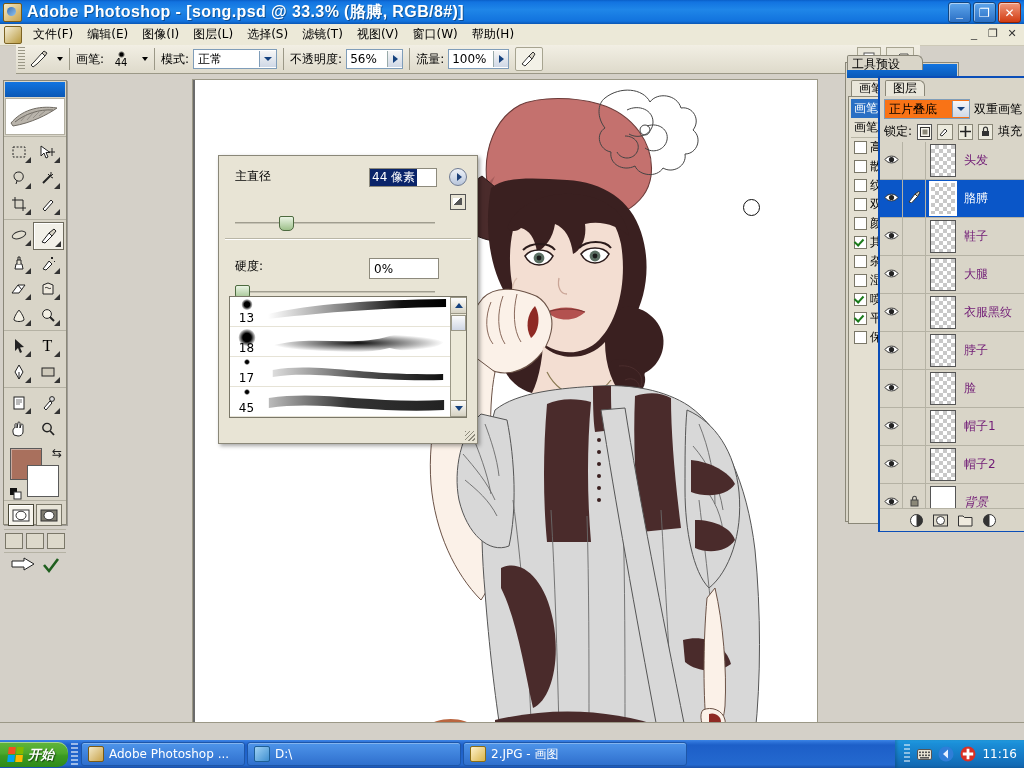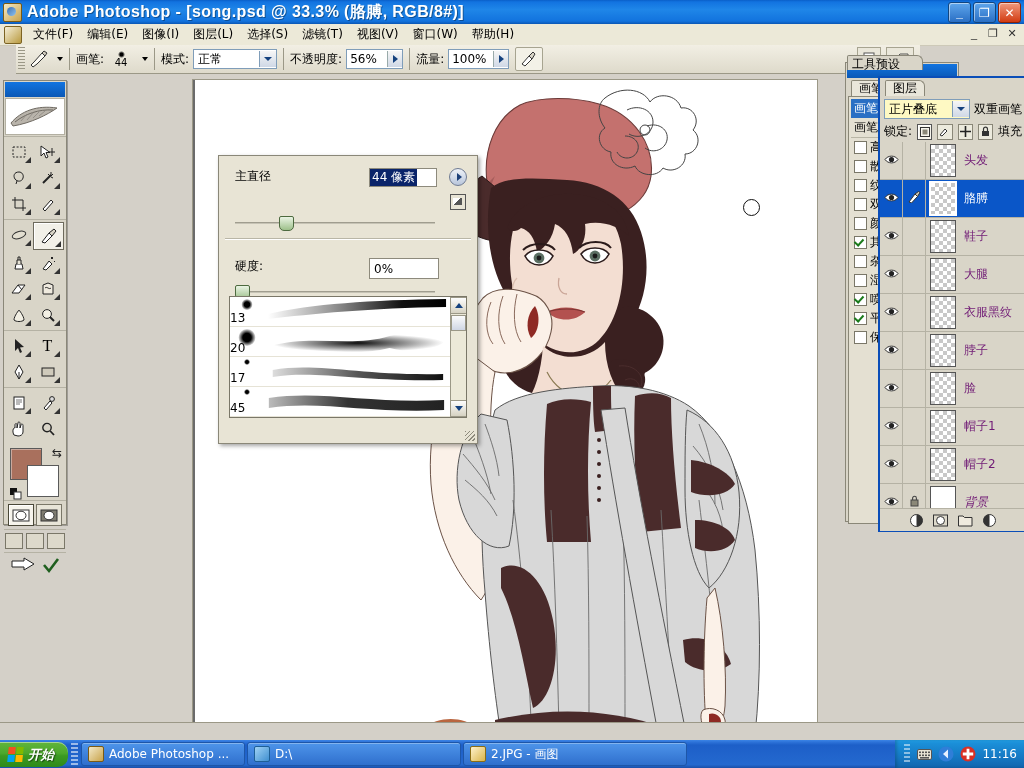--- a/index.html
+++ b/index.html
@@ -135,21 +135,21 @@
   .slider .track{position:absolute;left:0;right:0;top:6px;height:2px;
     background:linear-gradient(180deg,#8d8a7c,#d9d6c8);}
   .slider .thumb{position:absolute;top:0;width:13px;height:13px;
     background:linear-gradient(180deg,#eaf4e4,#9dc08a);border:1px solid #4d6a3f;
     border-radius:2px 2px 5px 5px;}
   .bp-sep{height:1px;background:#b9b6a6;margin:8px 6px 0 6px;border-bottom:1px solid #fff;}
   .bp-list{position:absolute;left:10px;top:140px;width:236px;height:120px;background:#fff;
     border:1px solid #7a7768;overflow:hidden;display:flex;}
   .bp-items{flex:1;}
   .bp-item{height:29px;display:flex;align-items:center;border-bottom:1px solid #e6e3d6;position:relative;}
-  .bp-itemnum{width:33px;text-align:left;font-size:12px;color:#000;
+  .bp-itemnum{width:33px;text-align:center;font-size:12px;color:#000;
     font-family:"DejaVu Sans",sans-serif;position:relative;height:29px;text-decoration:underline;}
   .bp-itemnum .n{position:absolute;left:0;right:0;bottom:1px;}
   .bp-itemnum .d{position:absolute;left:50%;transform:translateX(-50%);top:2px;border-radius:50%;
     background:radial-gradient(circle,#000 35%,rgba(0,0,0,0) 75%);}
   .bp-stroke{flex:1;height:27px;margin-right:2px;background:#fff;position:relative;overflow:hidden;}
   .bp-scroll{width:15px;background:#ece9d8;border-left:1px solid #9b9887;
     display:flex;flex-direction:column;align-items:center;}
   .sc-arrow{width:15px;height:15px;background:linear-gradient(180deg,#fdfdfd,#d6d2c2);
     border:1px solid #9b9887;display:flex;align-items:center;justify-content:center;}
   .sc-arrow i{width:0;height:0;border-left:4px solid transparent;border-right:4px solid transparent;display:block;}
@@ -177,21 +177,21 @@
   .bpn-opt{display:flex;align-items:center;gap:3px;padding:1px 3px;font-size:12px;white-space:nowrap;overflow:hidden;
     font-family:"DejaVu Sans","Liberation Sans",sans-serif;}
   .chk{width:11px;height:11px;border:1px solid #7a7768;background:#fff;flex:none;position:relative;}
   .chk.on:after{content:"";position:absolute;left:1px;top:0px;width:4px;height:7px;
     border:solid #1a7a1a;border-width:0 2px 2px 0;transform:rotate(42deg);}
 
   .layerspanel{position:absolute;left:878px;top:76px;width:146px;height:452px;
     background:#d9d5c8;border:2px solid #0a4db8;}
   .lp-tabrow{height:18px;display:flex;align-items:flex-end;padding-left:5px;background:#d9d5c8;}
   .lp-ctl{display:flex;align-items:center;gap:4px;padding:3px 4px 2px 4px;background:#d9d5c8;}
-  .lp-combo{width:84px;height:18px;border:1px solid #7f9db9;background:#fef9c3;display:flex;align-items:center;
+  .lp-combo{width:84px;height:18px;border:1px solid #7f9db9;background:#f97316;display:flex;align-items:center;
     padding-left:4px;font-size:12px;font-family:Liberation Sans, sans-serif;}
   .lp-combo .cbtn{width:16px;height:16px;margin-left:auto;background:linear-gradient(180deg,#f6f6f6,#cfd8e6);
     border-left:1px solid #7f9db9;display:flex;align-items:center;justify-content:center;}
   .lp-combo .cbtn i{width:0;height:0;border-left:4px solid transparent;border-right:4px solid transparent;
     border-top:4px solid #15417e;display:block;}
   .lp-lock{display:flex;align-items:center;gap:5px;padding:2px 4px;font-size:12px;background:#d9d5c8;
     font-family:"DejaVu Sans","Liberation Sans",sans-serif;white-space:nowrap;}
   .lockbtn{width:14px;height:14px;border:1px solid #8a8778;background:#eceadd;
     display:flex;align-items:center;justify-content:center;}
   .lockbtn.sel{border:1px solid #555;background:#f7f5ec;box-shadow:inset 1px 1px 0 #fff;}
@@ -735,21 +735,21 @@
                       <stop offset="75%" stop-color="#111"></stop>
                       <stop offset="100%" stop-color="#000"></stop>
                     </linearGradient>
                   </defs>
                   <path d="M5 16 C50 6,110 2,188 1 L188 9 C110 10,50 16,5 21 Z" fill="url(#g1)"></path>
                 </svg></div>
             </div>
             <div class="bp-item">
               <div class="bp-itemnum">
                 <div class="d" style="width:17px;height:17px;"></div>
-                <div class="n">20</div>
+                <div class="n">18</div>
               </div>
               <div class="bp-stroke"><svg width="100%" height="27" viewBox="0 0 190 27" preserveAspectRatio="none">
                   <defs>
                     <radialGradient id="g2">
                       <stop offset="0%" stop-color="#000"></stop>
                       <stop offset="100%" stop-color="#fff"></stop>
                     </radialGradient>
                   </defs>
                   <path d="M8 18 C50 6,90 20,130 8 C155 2,175 10,186 14 C175 22,155 26,130 20 C90 30,50 18,8 24 Z" fill="url(#g2)" opacity="0.95"></path>
                 </svg></div>

